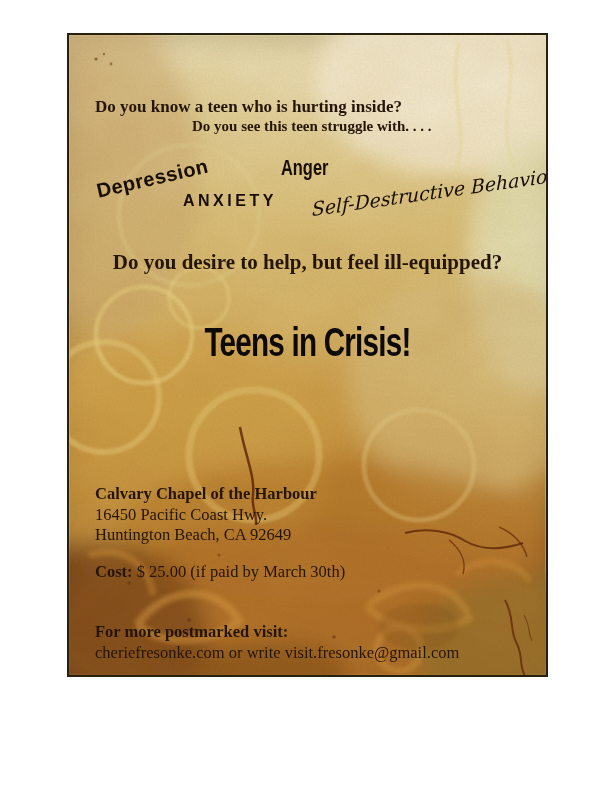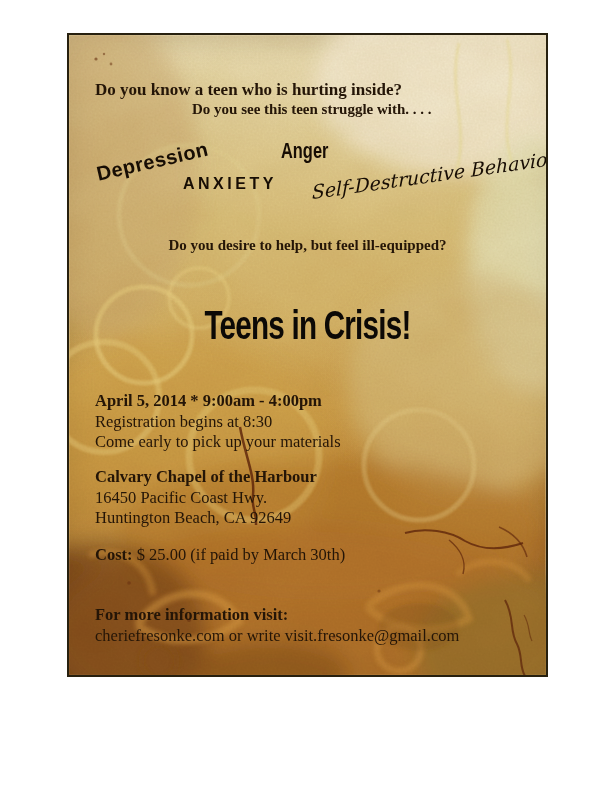--- a/index.html
+++ b/index.html
@@ -16,21 +16,21 @@
       radial-gradient(110px 210px at 100% 32%, rgba(233,230,190,.75), rgba(233,230,190,0) 72%),
       radial-gradient(220px 150px at 58% 0%, rgba(241,232,198,.55), rgba(241,232,198,0) 70%),
       radial-gradient(230px 210px at 88% 55%, rgba(219,197,134,.55), rgba(219,197,134,0) 75%),
       radial-gradient(200px 310px at 0% 20%, rgba(192,155,94,.4), rgba(192,155,94,0) 70%),
       radial-gradient(300px 230px at 16% 62%, rgba(209,164,74,.45), rgba(209,164,74,0) 75%),
       radial-gradient(220px 180px at 2% 94%, rgba(99,52,14,.5), rgba(99,52,14,0) 70%),
       radial-gradient(230px 150px at 98% 98%, rgba(120,88,30,.5), rgba(120,88,30,0) 72%),
       linear-gradient(181deg, #eadfb6 0%, #e5d49e 15%, #ddc47f 30%, #d7b76b 45%, #cfa14b 58%, #bd8534 70%, #b27730 80%, #ab722c 90%, #a06c2a 100%);
   }
   svg.texture{position:absolute;left:0;top:0;width:477px;height:640px;display:block;}
-  .content{position:absolute;left:0;top:0;width:513px;height:640px;}
+  .content{position:absolute;left:0;top:17px;width:513px;height:640px;}
   .content p, .content h1, .content div{margin:0;}
 
   .line{position:absolute;font-size:16.5px;line-height:21px;white-space:nowrap;}
   .b{font-weight:bold;}
   .intro1{left:26px;top:44px;font-weight:bold;font-size:17px;}
   .intro2{left:123px;top:64px;font-weight:bold;font-size:15px;}
 
   .wordart{position:absolute;white-space:nowrap;color:#170d04;}
   .wa-depression{
     left:28px;top:128px;font-family:"Liberation Sans",sans-serif;font-weight:bold;
@@ -42,21 +42,21 @@
   }
   .wa-anxiety{
     left:114px;top:140px;font-family:"Liberation Sans",sans-serif;font-weight:bold;
     font-size:16px;letter-spacing:3.5px;text-align:right;
   }
   .wa-selfdestruct{
     left:243px;top:146px;font-family:"DejaVu Serif",serif;font-style:italic;
     font-size:19px;transform:rotate(-8deg) skewX(-8deg);transform-origin:left center;
   }
 
-  .cta{position:absolute;left:0;width:477px;text-align:center;font-weight:bold;font-size:15px;line-height:21px;}
+  .cta{position:absolute;left:0;width:477px;text-align:center;font-weight:bold;font-size:21px;line-height:21px;}
   .cta1{top:200px;}
   .cta2{top:221px;}
 
   .title{
     position:absolute;left:0;top:268px;width:477px;text-align:center;
     font-family:"Liberation Sans",sans-serif;font-weight:bold;font-size:38px;line-height:42px;
     color:#0c0906;transform:scaleX(.78) scaleY(1.05);transform-origin:center top;letter-spacing:-1px;
   }
 
   .group{position:absolute;left:26px;}
@@ -160,35 +160,30 @@
 
     <div class="wordart wa-depression">Depression</div>
     <div class="wordart wa-anger">Anger</div>
     <div class="wordart wa-anxiety">ANXIETY</div>
     <div class="wordart wa-selfdestruct">Self-Destructive Behaviors</div>
 
     <p class="cta cta1">Do you desire to help, but feel ill-equipped?</p>
 
     <h1 class="title">Teens in Crisis!</h1>
 
-    <div class="group g-schedule">
-      <p class="b">April 5, 2014 * 9:00am - 4:00pm</p>
-      <p>Registration begins at 8:30</p>
-      <p>Come early to pick up your materials</p>
-    </div>
 
     <div class="group g-venue">
       <p class="b">Calvary Chapel of the Harbour</p>
       <p>16450 Pacific Coast Hwy.</p>
       <p>Huntington Beach, CA 92649</p>
     </div>
 
     <div class="group g-cost">
       <p><span class="b">Cost:</span> <span>$ 25.00 (if paid by March 30th)</span></p>
     </div>
 
     <div class="group g-contact">
-      <p class="b">For more information visit:</p>
+      <p class="b">For more postmarked visit:</p>
       <p>cheriefresonke.com or write visit.fresonke@gmail.com</p>
     </div>
 
   </div>
 </div>
 
 </body></html>

